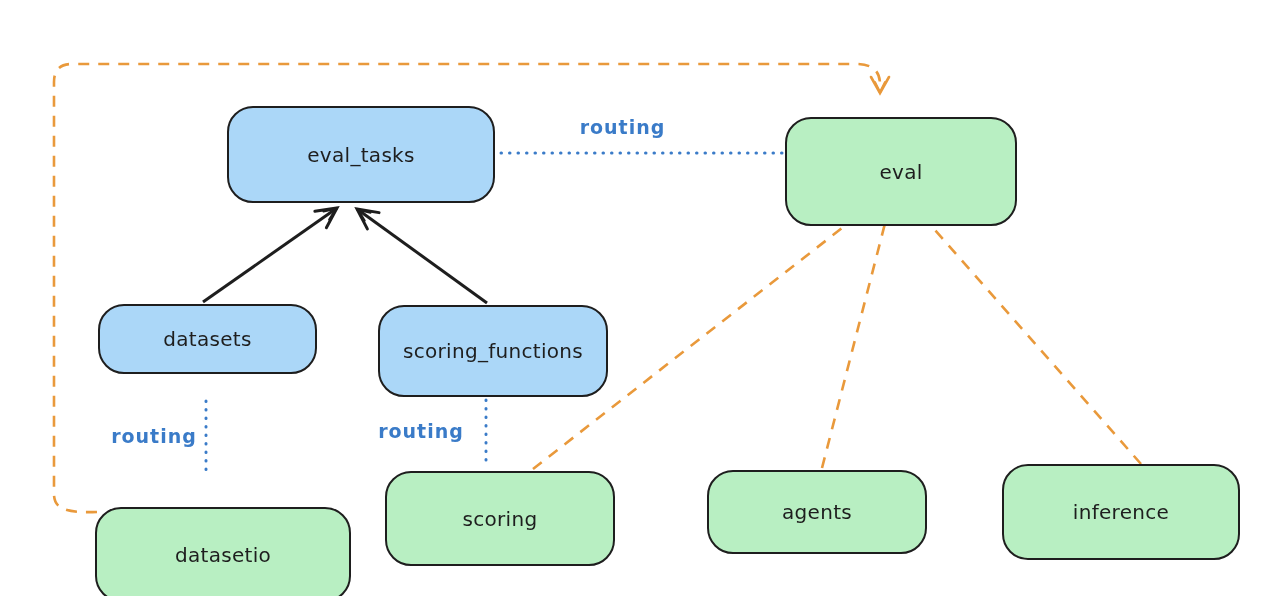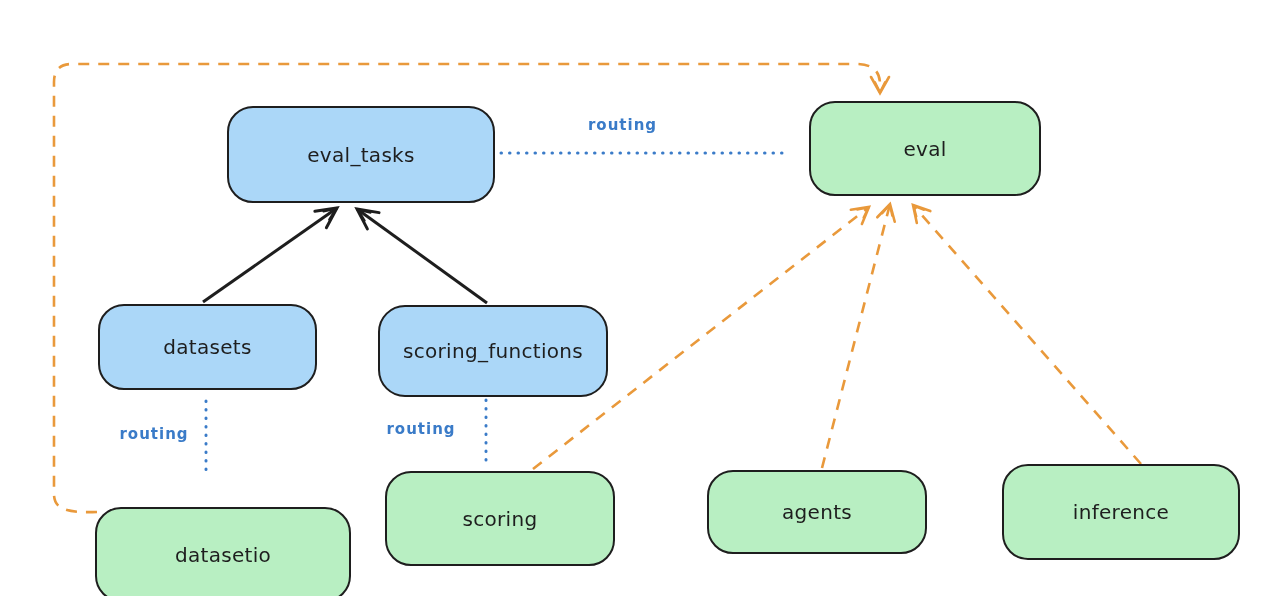--- a/index.html
+++ b/index.html
@@ -42,21 +42,21 @@
     color:#1e1e1e;
     letter-spacing:0.3px;
     text-align:center;
   }
   .node.blue{background:var(--blue-fill);}
   .node.green{background:var(--green-fill);}
   .edge-label{
     position:absolute;
     color:var(--routing-blue);
     font-weight:bold;
-    font-size:15px;
+    font-size:19px;
     letter-spacing:1px;
     text-align:center;
     white-space:nowrap;
   }
 </style>
 </head>
 <body>
 
 <div class="canvas">
 
@@ -88,29 +88,29 @@
 
     <path class="e blue" d="M 206 401 L 206 471"></path>
 
     <path class="e blue" d="M 486 400 L 486 466"></path>
   </svg>
 
   <div class="node blue" style="left:227px; top:106px; width:268px; height:97px;text-align:right;">
     <span>eval_tasks</span>
   </div>
 
-  <div class="node green" style="left:785px; top:101px; width:232px; height:95px;margin-left:24px;">
+  <div class="node green" style="left:785px; top:117px; width:232px; height:109px;">
     <span>eval</span>
   </div>
 
-  <div class="node blue" style="left:98px; top:304px; width:219px; height:86px;">
+  <div class="node blue" style="left:98px; top:304px; width:219px; height:70px;">
     <span>datasets</span>
   </div>
 
-  <div class="node blue" style="left:378px; top:305px; width:230px; height:92px;border-radius:27px;">
+  <div class="node blue" style="left:378px; top:305px; width:230px; height:92px;">
     <span>scoring_functions</span>
   </div>
 
   <div class="node green" style="left:95px; top:475px; width:256px; height:95px;margin-top:32px;">
     <span>datasetio</span>
   </div>
 
   <div class="node green" style="left:385px; top:471px; width:230px; height:95px;">
     <span>scoring</span>
   </div>

